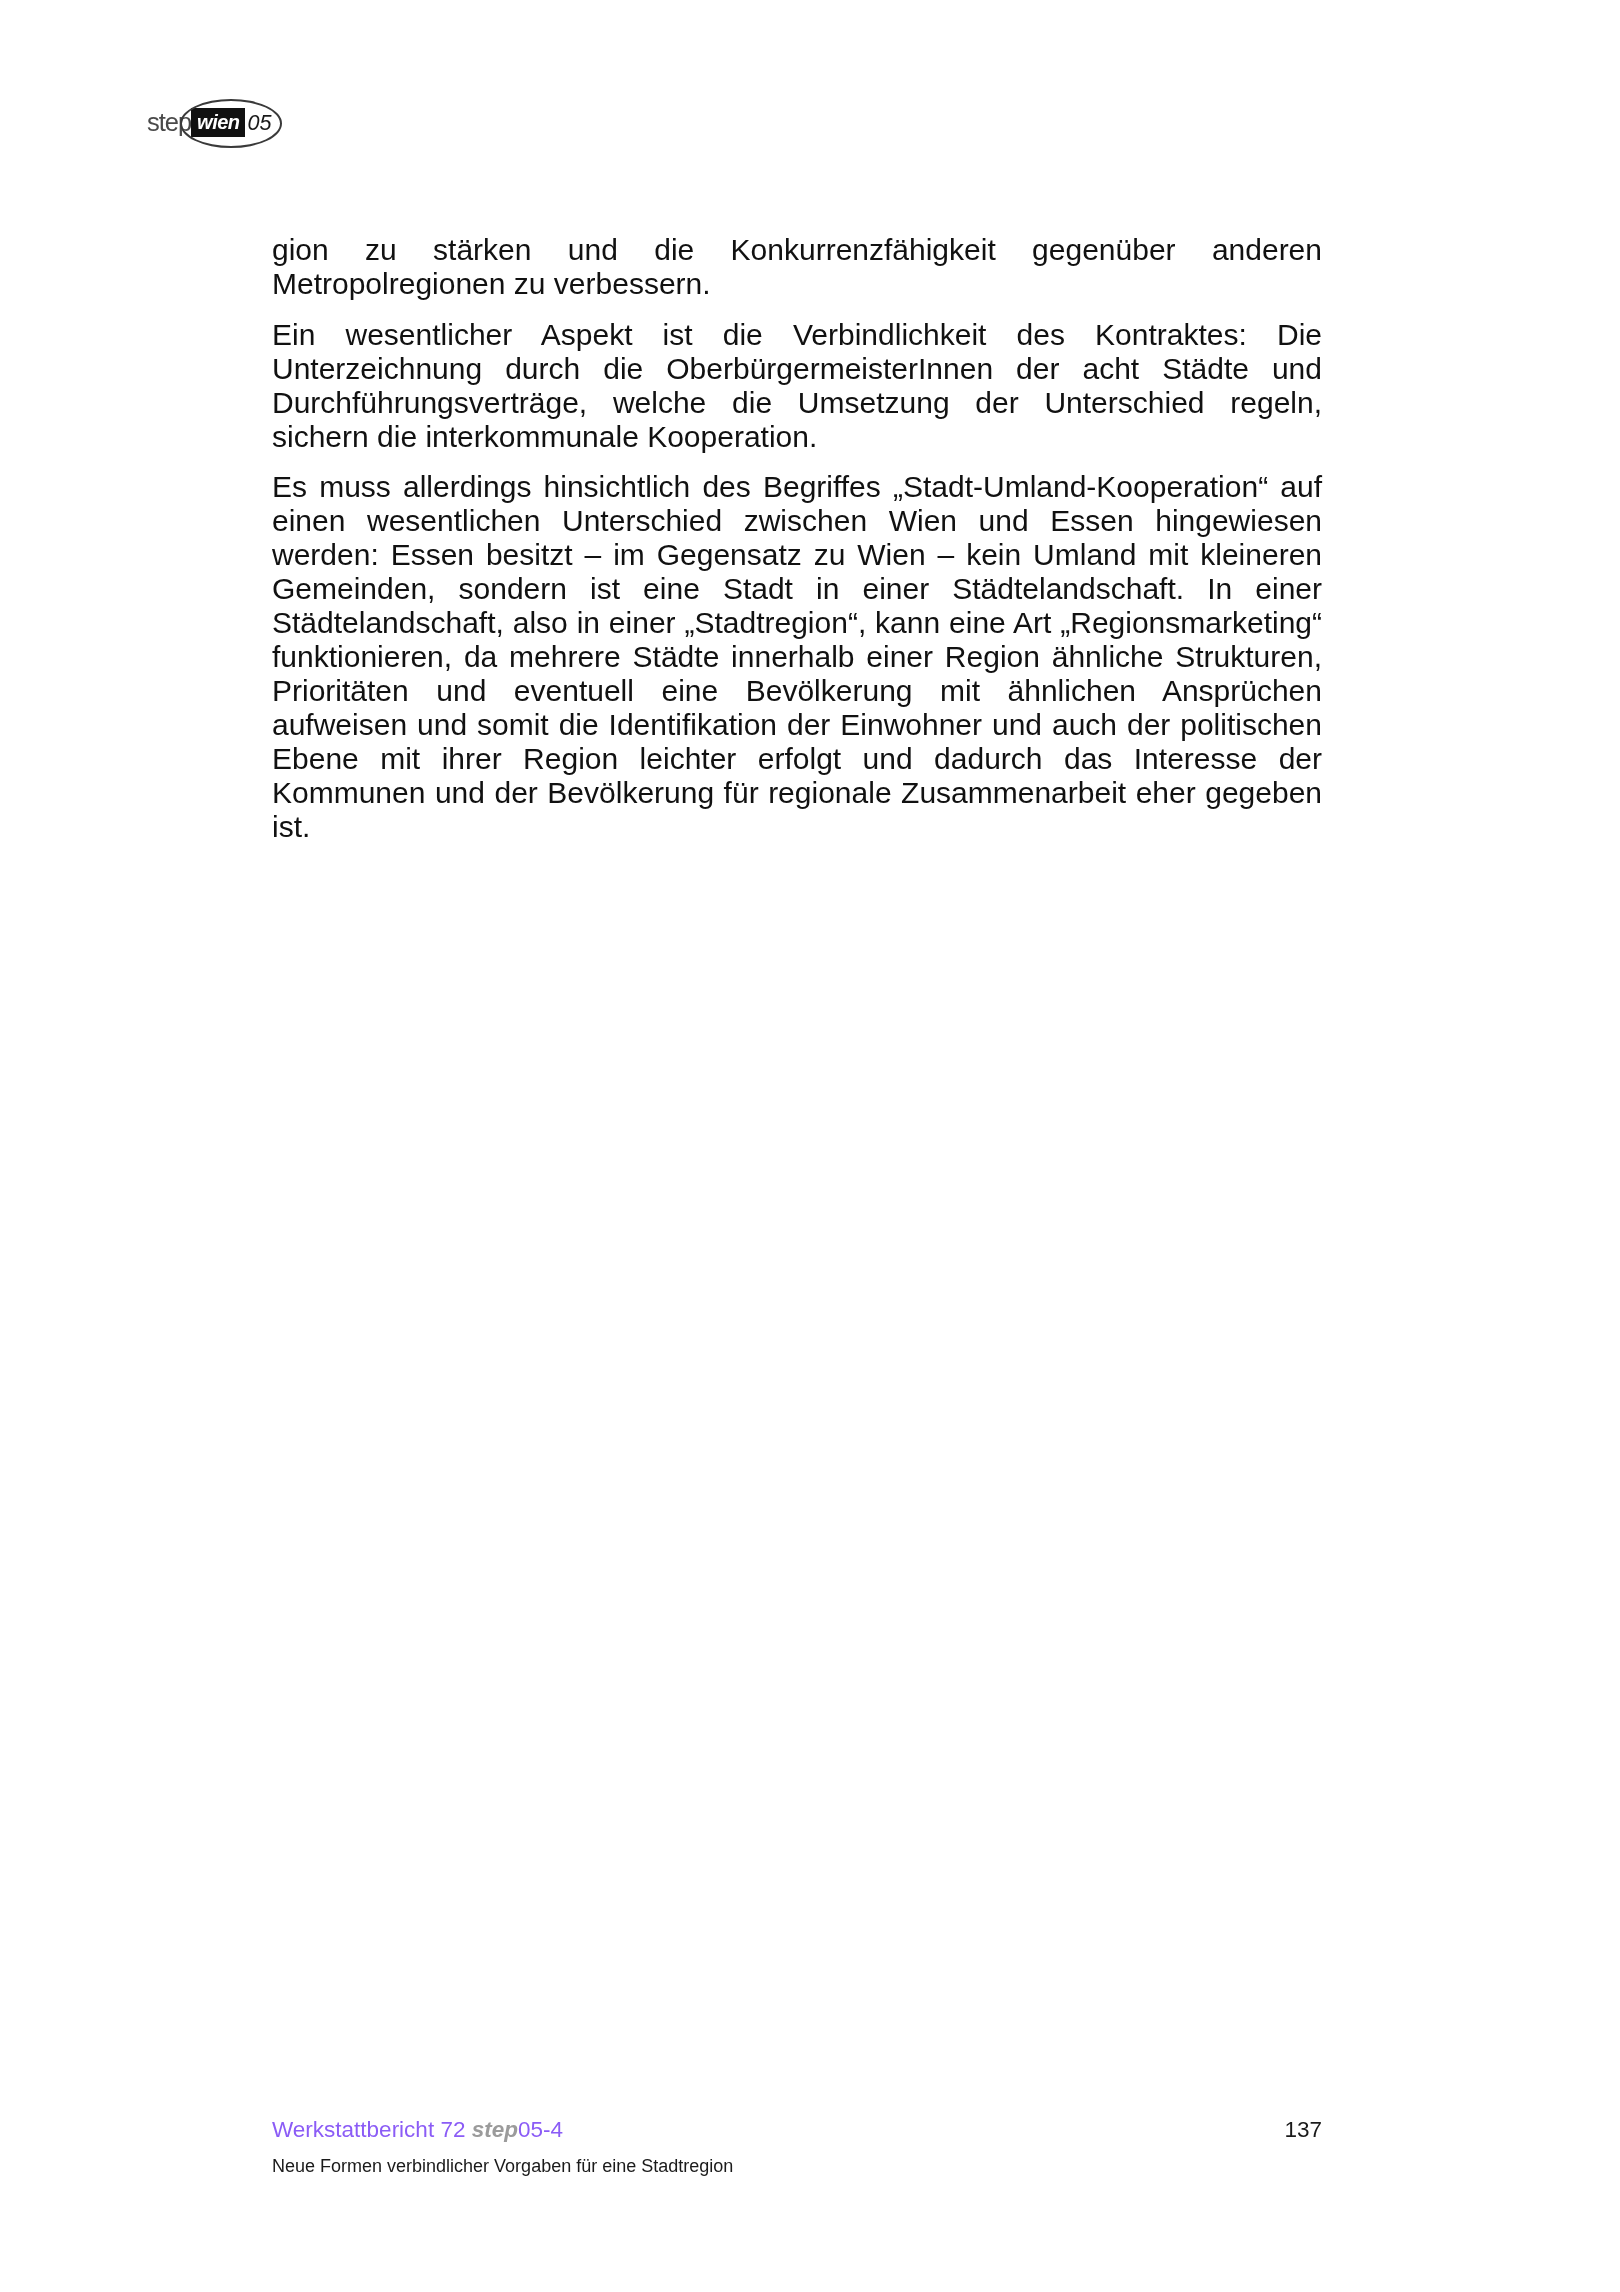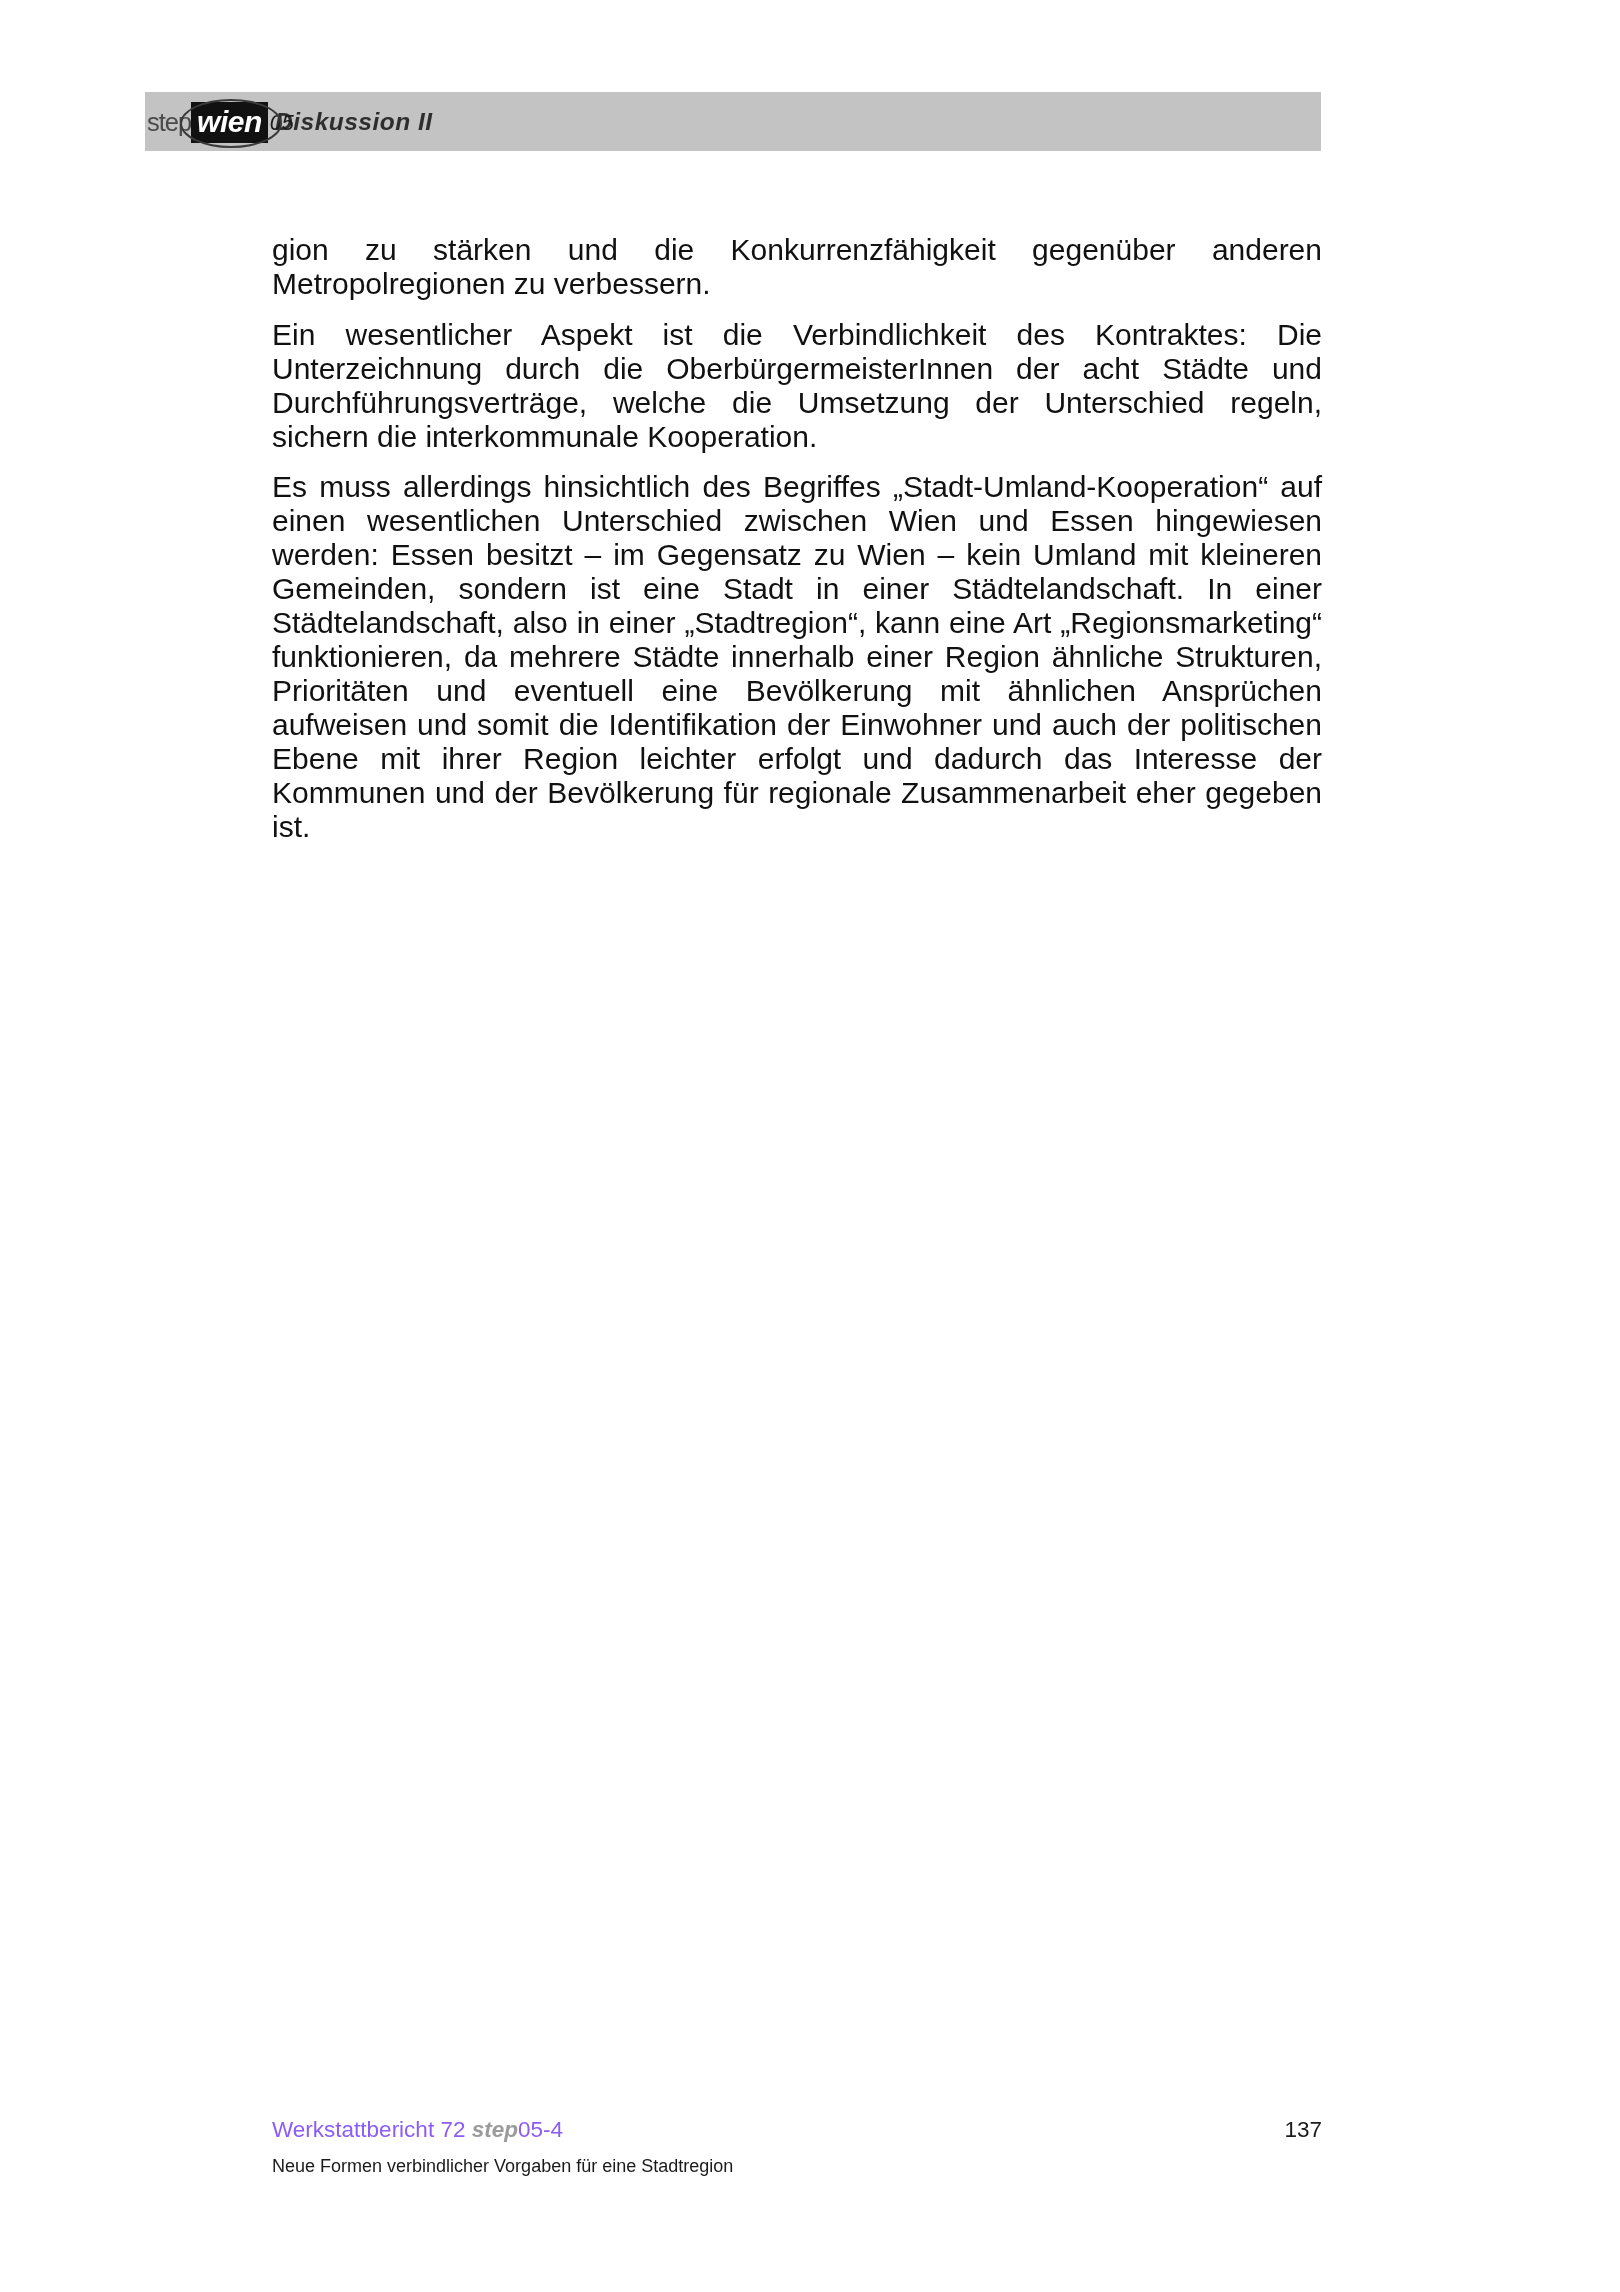--- a/index.html
+++ b/index.html
@@ -49,21 +49,21 @@
     font-size: 25.5px;
     color: #4a4a4a;
     letter-spacing: -1px;
   }
   .logo-wien {
     display: inline-block;
     background: #111111;
     color: #ffffff;
     font-style: italic;
     font-weight: bold;
-    font-size: 30px;
+    font-size: 20px;
     padding: 2.9px 5.9px 3.9px 5.9px;
     letter-spacing: -0.5px;
   }
   .logo-05 {
     font-size: 21.6px;
     font-style: italic;
     font-weight: normal;
     color: #1a1a1a;
     margin-left: 2px;
   }
@@ -124,23 +124,20 @@
     font-size: 18px;
     line-height: 27.4px;
     color: #1a1a1a;
   }
 </style>
 </head>
 <body>
 
 <div class="page">
 
-  <div class="header-bar">
-    <span class="header-title">Diskussion II</span>
-  </div>
 
   <div class="logo">
     <span class="logo-step">step</span>
       <span class="logo-wien">wien</span>
       <span class="logo-05">05</span>
     <span class="logo-ellipse"></span>
   </div>
 
   <main class="body-text">
     <p>gion zu stärken und die Konkurrenzfähigkeit gegenüber anderen Metropolregionen zu verbessern.</p>

